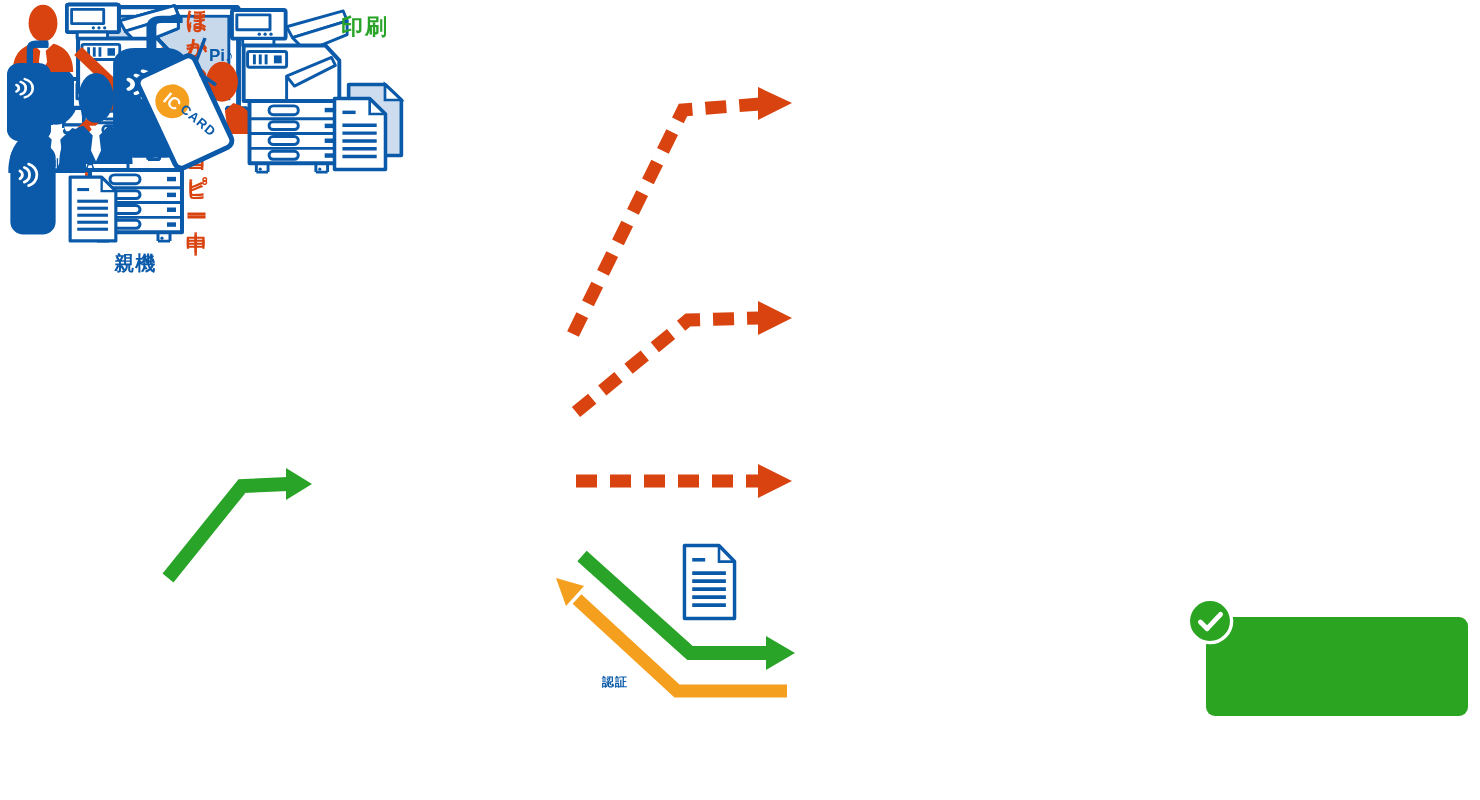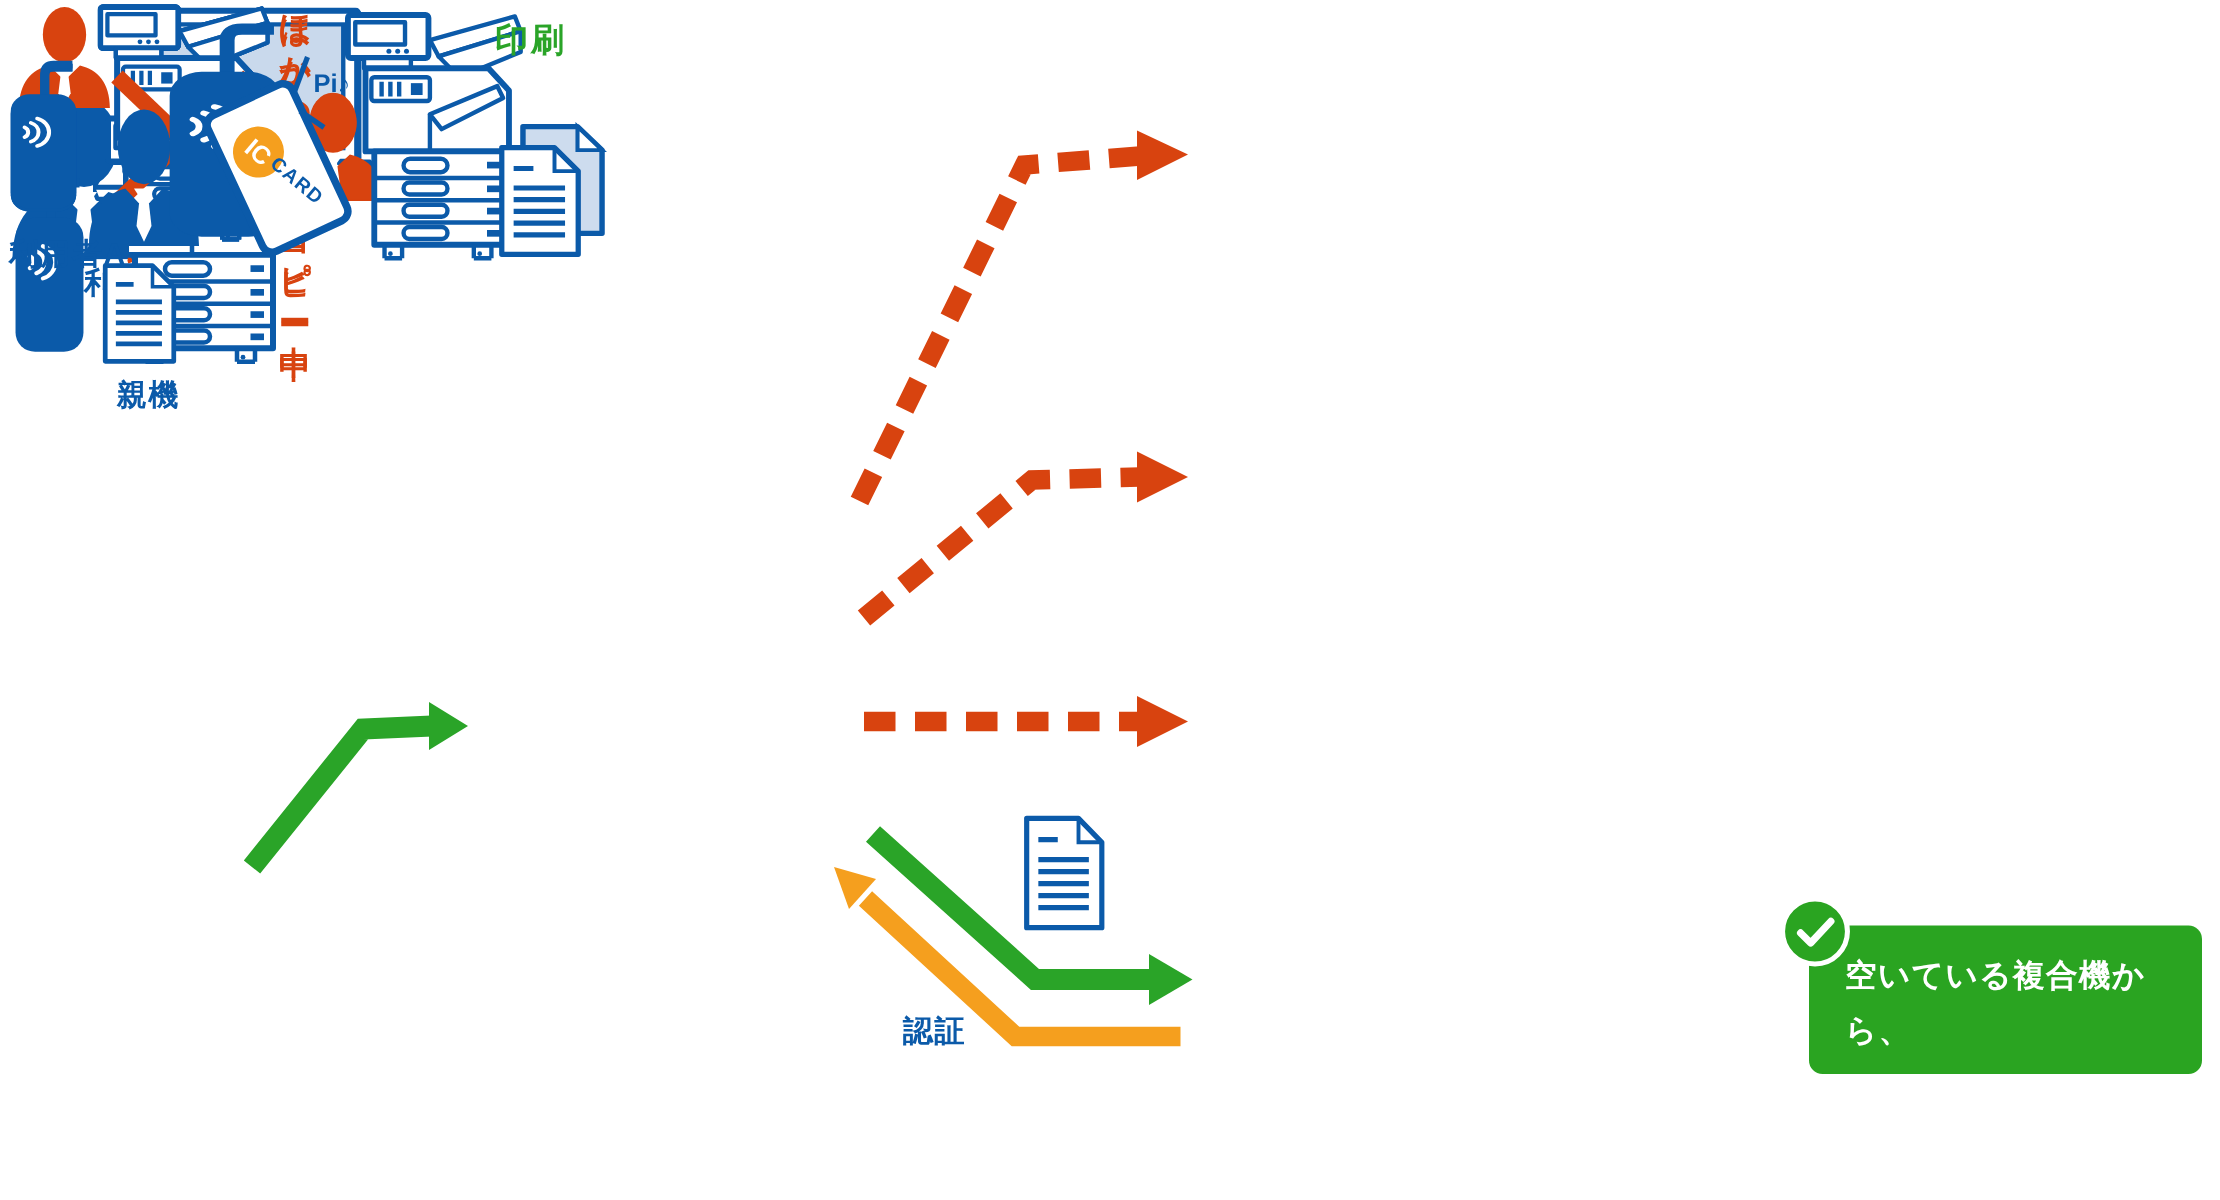--- a/index.html
+++ b/index.html
@@ -2,23 +2,23 @@
 <html><head>
 <meta charset="utf-8">
 <style>
   html,body{margin:0;padding:0;background:#fff;}
   .stage{
     position:relative;width:1480px;height:800px;background:#fff;overflow:hidden;
     font-family:"Liberation Sans","DejaVu Sans",sans-serif;
   }
   .abs{position:absolute;}
   .status-text{color:#d8430f;font-weight:bold;font-size:21px;line-height:28px;letter-spacing:1px;}
-  .blue-label{color:#0b5aa9;font-weight:bold;font-size:20px;letter-spacing:1px;}
+  .blue-label{color:#0b5aa9;font-weight:bold;font-size:12px;letter-spacing:1px;}
   .green-label{color:#2aa428;font-weight:bold;font-size:22px;letter-spacing:2px;}
-  .center{}
+  .center{text-align:center;}
   .callout-box{
     background:#2aa421;border-radius:9px;color:#fff;font-weight:bold;
     font-size:21px;line-height:37px;padding:15px 0 0 24px;box-sizing:border-box;
     letter-spacing:1px;
   }
   .person-orange{color:#d8430f;}
   .person-blue{color:#0b5aa9;}
   .reader-blue{color:#0b5aa9;}
   .printer-blue{color:#0b5aa9;}
   svg{display:block;}
@@ -253,20 +253,19 @@
 
     <svg class="abs" style="left:345px;top:81px;color:#0b5aa9;" width="60" height="78" viewBox="0 0 66 90" preserveAspectRatio="none">
         <use href="#sym-doc-back"></use>
       </svg>
     <svg class="abs" style="left:331px;top:95px;color:#0b5aa9;" width="58" height="78" viewBox="0 0 66 90" preserveAspectRatio="none">
         <use href="#sym-doc"></use>
       </svg>
   </div>
 
   <div class="abs callout-box" style="left:1206px;top:617px;width:262px;height:99px;">
-    <div>空いている複合機から、</div>
   </div>
   <svg class="abs" style="left:1185px;top:596px;" width="50" height="50" viewBox="0 0 52 52">
     <circle cx="26" cy="26" r="22.5" fill="#2aa421" stroke="#fff" stroke-width="3.5"></circle>
     <path d="M16,27 L23,34 L37,19" stroke="#fff" stroke-width="5" fill="none" stroke-linecap="round" stroke-linejoin="round"></path>
   </svg>
 
 </div>
 
 </body></html>

